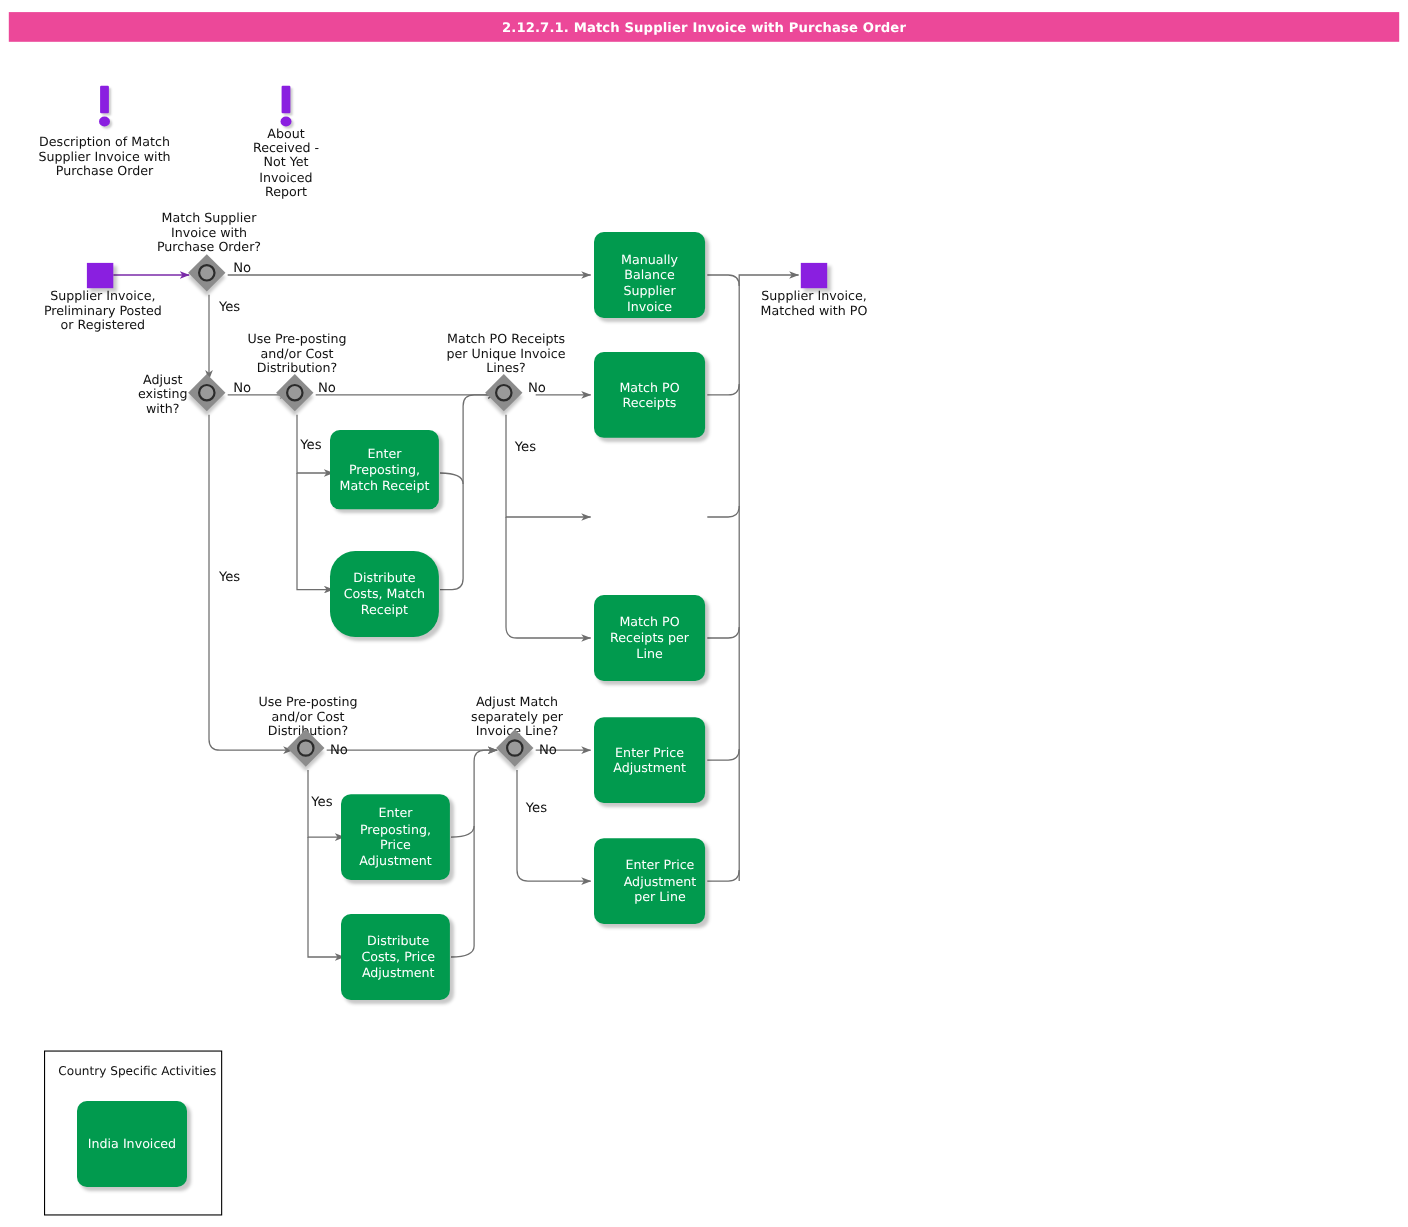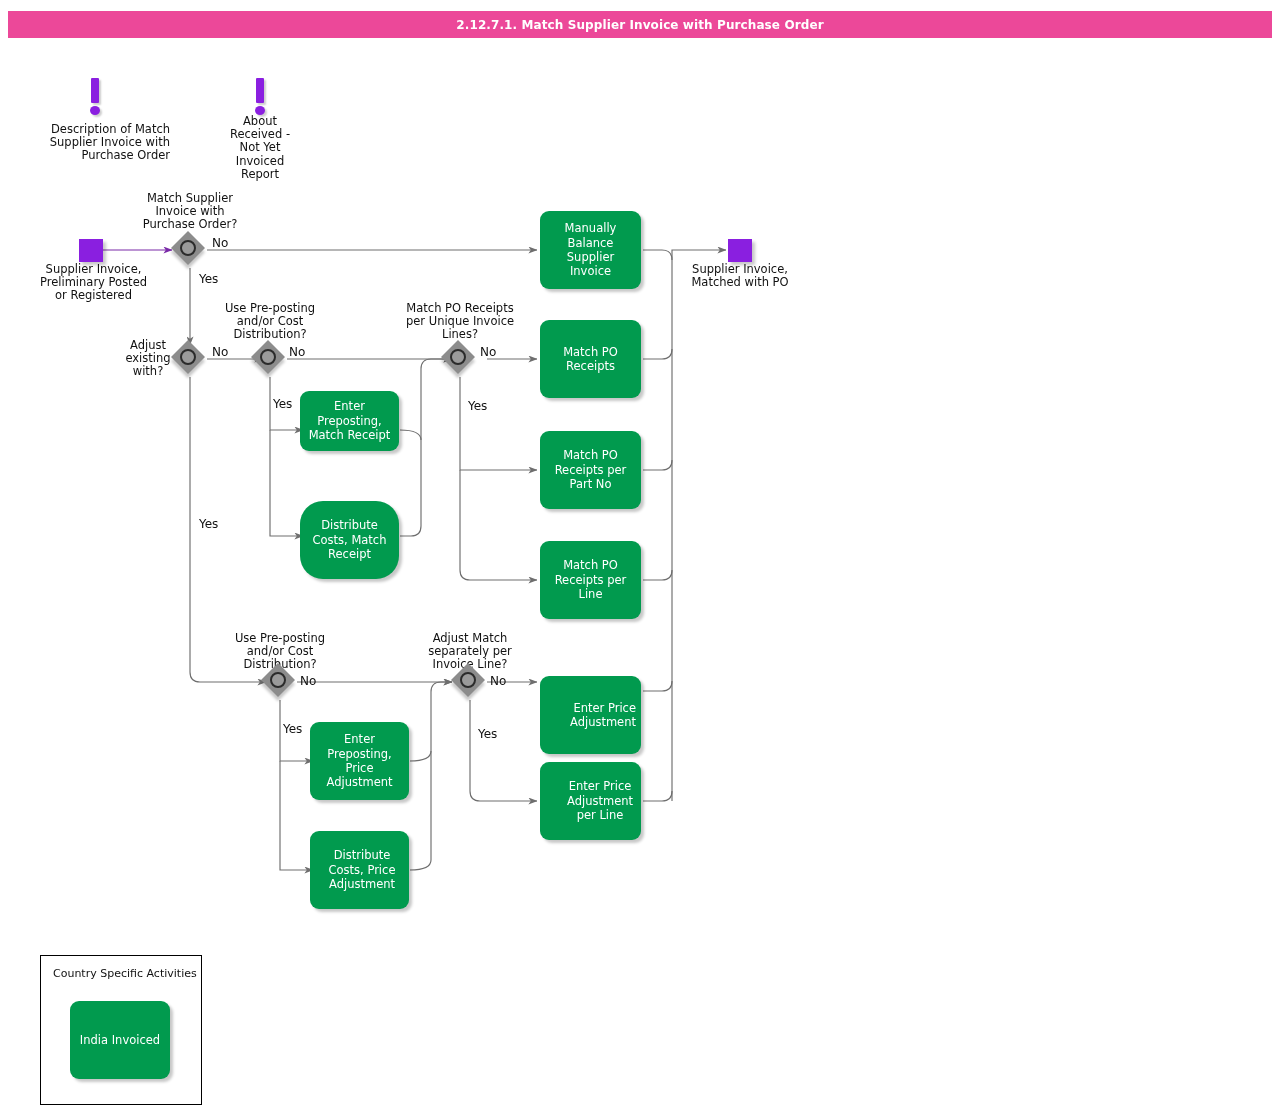--- a/index.html
+++ b/index.html
@@ -158,21 +158,21 @@
       <path d="M643,691 L662,691 Q672,691 672,681"></path>
       <path d="M643,801 L662,801 Q672,801 672,791"></path>
       <path d="M672,260 L672,250 L726,250" marker-end="url(#ah)"></path>
     </g>
   </svg>
 
   <div class="info" style="left:88px;top:78px;">
     <div class="bar"></div>
     <div class="dot"></div>
   </div>
-  <div class="lbl" style="left:20px;top:123px;width:150px;text-align:right;">Description of Match
+  <div class="lbl" style="left:20px;top:123px;width:150px;">Description of Match
 Supplier Invoice with
 Purchase Order</div>
 
   <div class="info" style="left:253px;top:78px;">
     <div class="bar"></div>
     <div class="dot"></div>
   </div>
   <div class="lbl" style="left:210px;top:115px;width:100px;">About
 Received -
 Not Yet
@@ -241,67 +241,62 @@
   <div class="lbl" style="left:408px;top:632px;width:124px;">Adjust Match
 separately per
 Invoice Line?</div>
   <div class="dec" style="left:453px;top:665px;">
     <div class="dia"></div>
     <div class="ring"></div>
   </div>
   <div class="yn" style="left:490px;top:675px;">No</div>
   <div class="yn" style="left:478px;top:728px;">Yes</div>
 
-  <div class="act" style="left:540px;top:211px;width:101px;height:78px;">
+  <div class="act" style="left:540px;top:211px;width:101px;height:78px;align-items:flex-end;">
     <span>Manually
 Balance Supplier
 Invoice</span>
   </div>
 
-  <div class="act" style="left:300px;top:391px;width:99px;height:60px;">
+  <div class="act" style="left:300px;top:391px;width:99px;height:72px;">
     <span>Enter
 Preposting,
 Match Receipt</span>
   </div>
 
   <div class="act" style="left:300px;top:501px;width:99px;height:78px;border-radius:23px;">
     <span>Distribute Costs,
 Match Receipt</span>
   </div>
 
   <div class="act" style="left:540px;top:320px;width:101px;height:78px;">
     <span>Match PO
 Receipts</span>
   </div>
 
-  <div class="act" style="left:540px;top:431px;width:101px;height:78px;">
-    <span>Match PO
-Receipts per
-Part No</span>
-  </div>
 
   <div class="act" style="left:540px;top:541px;width:101px;height:78px;">
     <span>Match PO
 Receipts per
 Line</span>
   </div>
 
   <div class="act" style="left:310px;top:722px;width:99px;height:78px;">
     <span>Enter
 Preposting, Price
 Adjustment</span>
   </div>
 
   <div class="act" style="left:310px;top:831px;width:99px;height:78px;padding-left:10px;">
     <span>Distribute Costs,
 Price
 Adjustment</span>
   </div>
 
-  <div class="act" style="left:540px;top:676px;width:101px;height:78px;text-align:right;">
+  <div class="act" style="left:540px;top:652px;width:101px;height:78px;">
     <span>Enter Price
 Adjustment</span>
   </div>
 
   <div class="act" style="left:540px;top:762px;width:101px;height:78px;padding-left:24px;">
     <span>Enter Price
 Adjustment per
 Line</span>
   </div>
 

